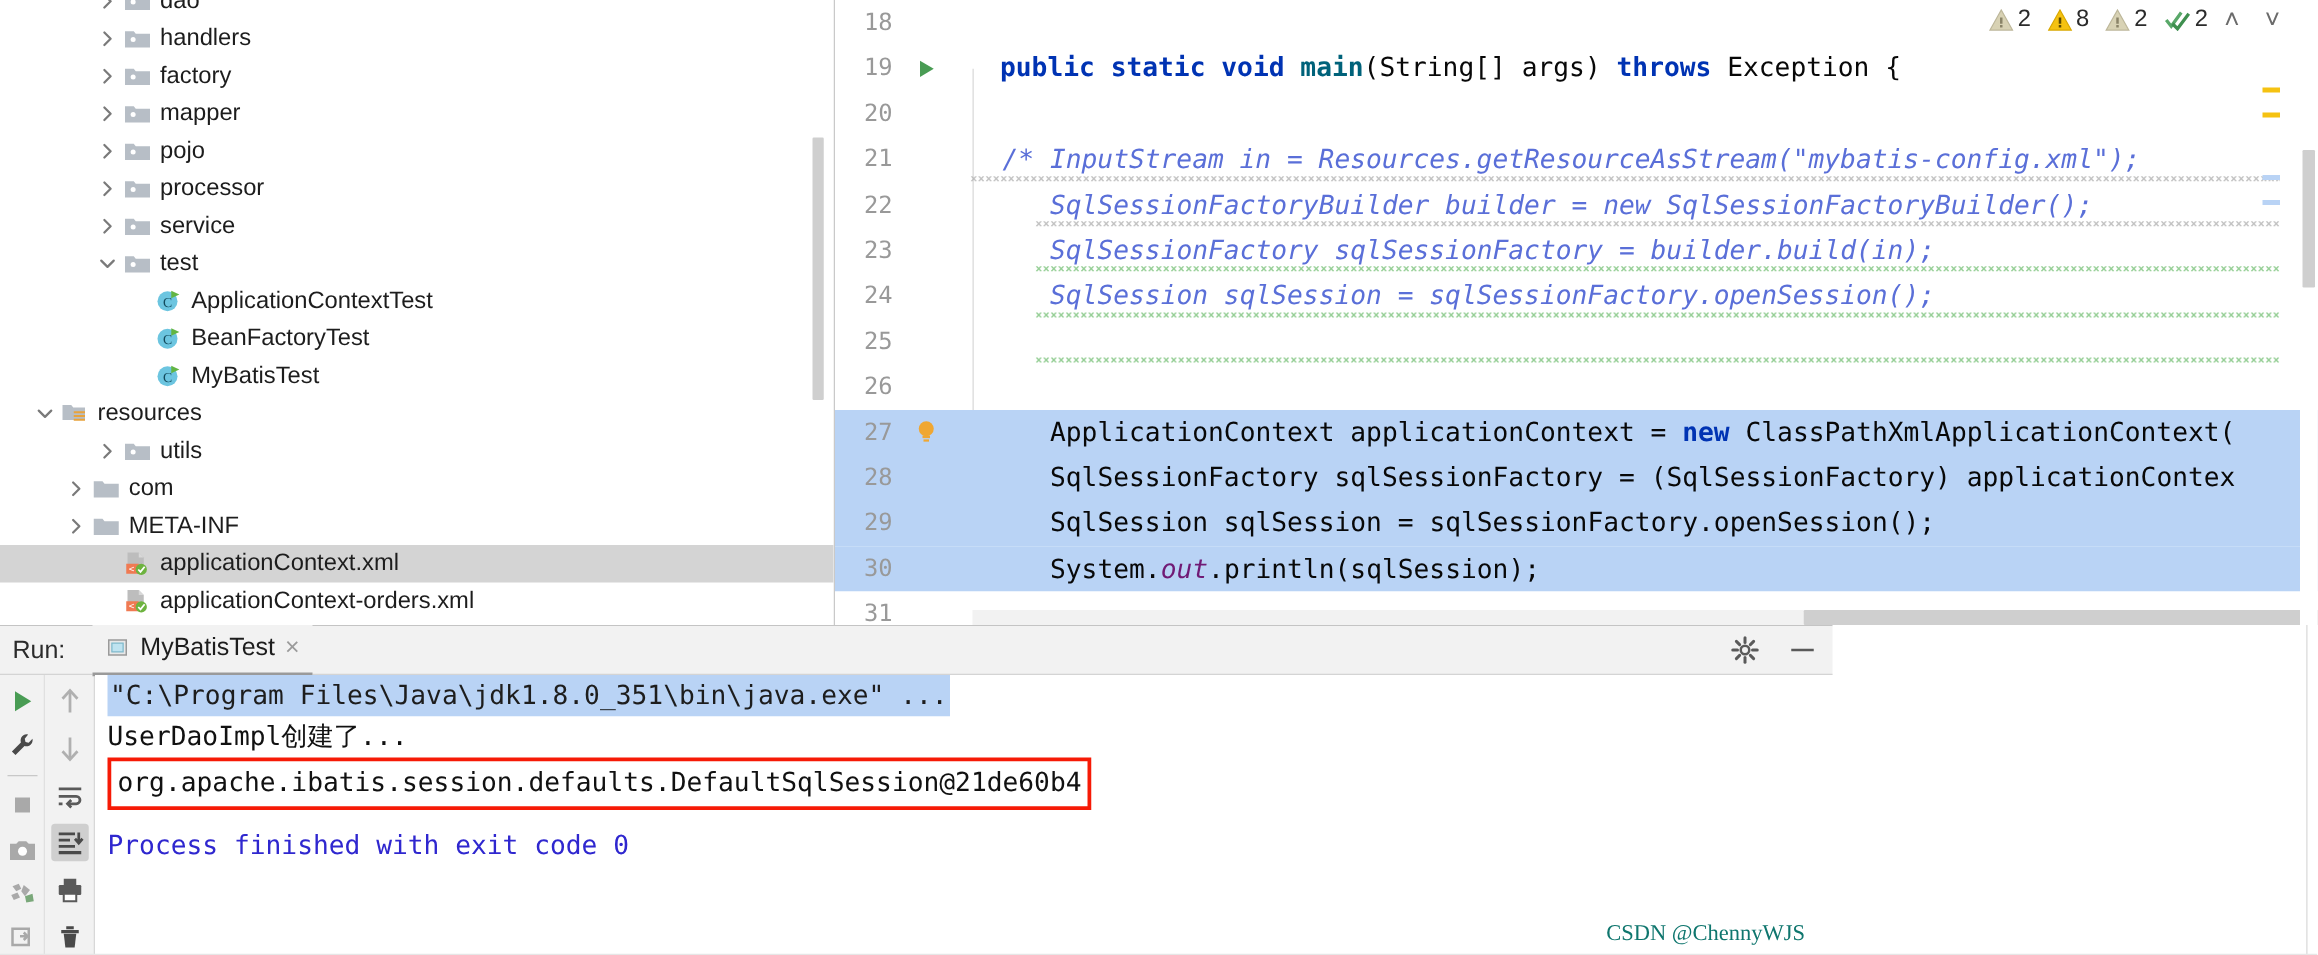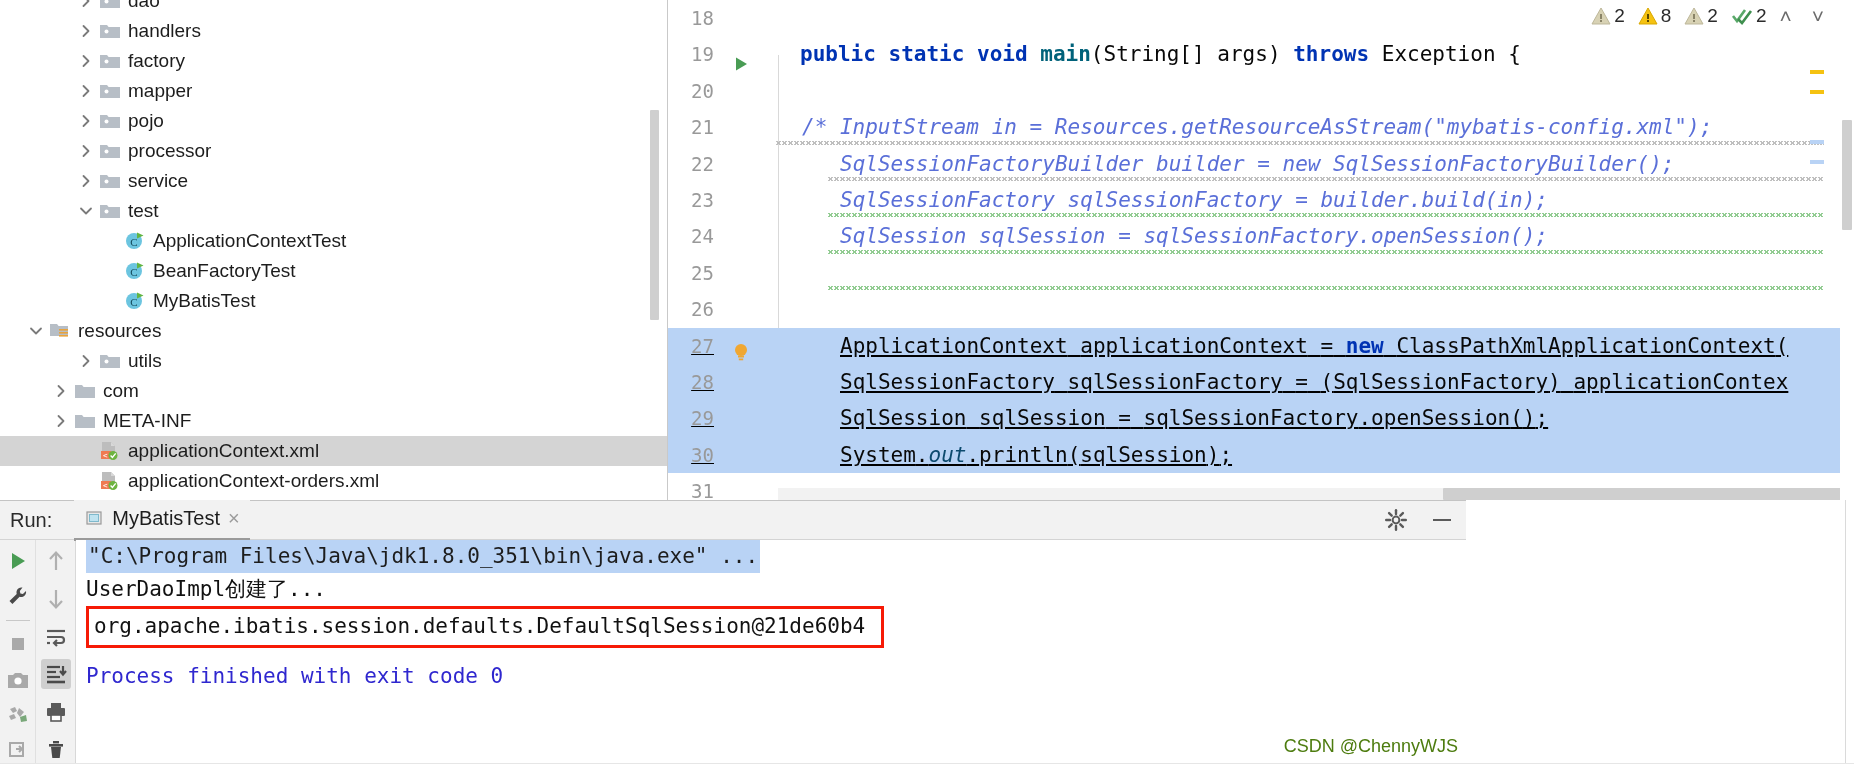--- a/index.html
+++ b/index.html
@@ -67,45 +67,45 @@
     position: absolute; left: 0; top: 0; right: 0; bottom: 0;
   }
   .code-line {
     position: relative;
     height: 36.4px;
     white-space: pre;
     font-family: "DejaVu Sans Mono", monospace;
     font-size: 21px;
     line-height: 36.4px;
     display: flex;
-    align-items: flex-end;
+    align-items: center;
   }
   .ln {
     width: 46px;
     text-align: right;
     color: #999999;
     font-family: "DejaVu Sans Mono", monospace;
     font-size: 19px;
     flex: 0 0 46px;
     padding-right: 6px;
     user-select: none;
   }
   .gutter-mark {
     width: 42px; flex: 0 0 42px;
     display: flex; align-items: center; justify-content: center;
   }
   .code-text { padding-left: 10px; white-space: pre; }
-  .hl-row { background: #b9d3f5; text-decoration: underline; }
+  .hl-row { background: #b9d3f5; }
   .hl-row .ln { color: #999; }
 
   
   .kw   { color: #0033b3; font-weight: bold; }
   .plain{ color: #080808; }
   .cmt  { color: #5a6fd8; font-style: italic; }
-  .pur  { color: #0c4a6e; }
+  .pur  { color: #701a75; }
   .fn   { color: #00627a; }
   .ital { font-style: italic; }
 
   .squiggle {
     position: absolute;
     bottom: 1px;
     height: 4px;
     background-image:
       linear-gradient(45deg, transparent 40%, #b5b5b5 40%, #b5b5b5 60%, transparent 60%),
       linear-gradient(-45deg, transparent 40%, #b5b5b5 40%, #b5b5b5 60%, transparent 60%);
@@ -234,31 +234,31 @@
   .console-line {
     height: 33px; line-height: 33px;
     white-space: pre;
     display: flex; align-items: center;
   }
   .cmd-line { background: #b9d3f5; color: #1d1d1d; display: inline-block; padding: 0 2px; }
   .out-line { color: #111111; }
   .boxed {
     display: inline-block;
     border: 3px solid #f61a06;
-    padding: 1px 16px 2px 5px;
+    padding: 1px 5px 2px 5px;
     color: #111;
     background: #fff;
   }
   .finish-line { color: #2f27cf; }
   .console-gap { height: 12px; }
 
   .watermark {
-    position: absolute; right: 8px; bottom: 8px;
-    color: #4d7c0f; font-size: 18px;
-    font-family: Liberation Sans, sans-serif;
+    position: absolute; right: 22px; bottom: 8px;
+    color: #0f766e; font-size: 18px;
+    font-family: Liberation Serif, serif;
   }
   .right-edge-line {
     position: absolute; right: 8px; top: 500px; width: 1px; height: 264px;
     background: #dadada;
   }
   .bottom-edge-line {
     position: absolute; left: 0; bottom: 0; width: 1854px; height: 1px;
     background: #e6e6e6;
   }
 </style>

